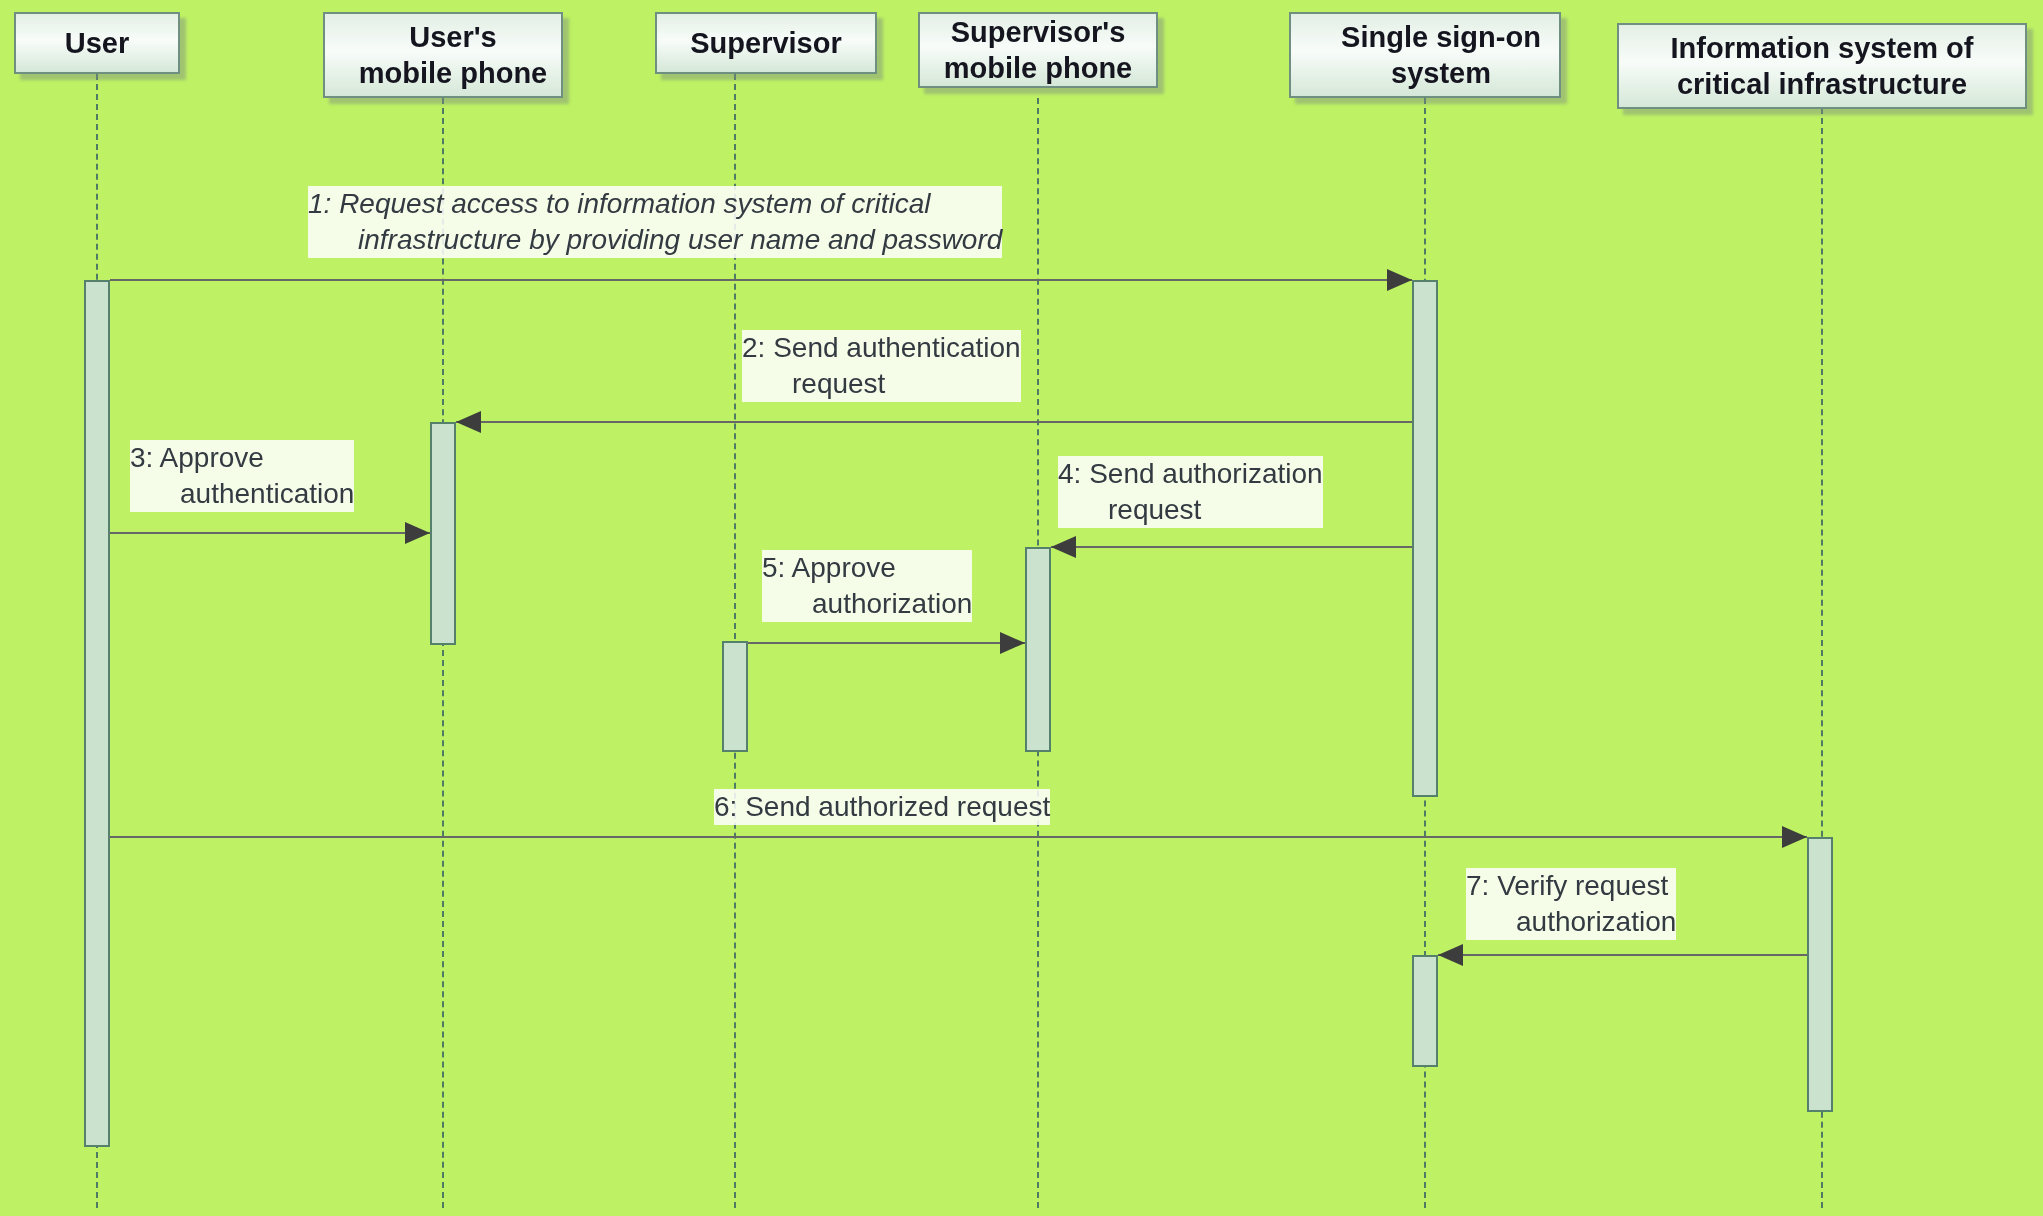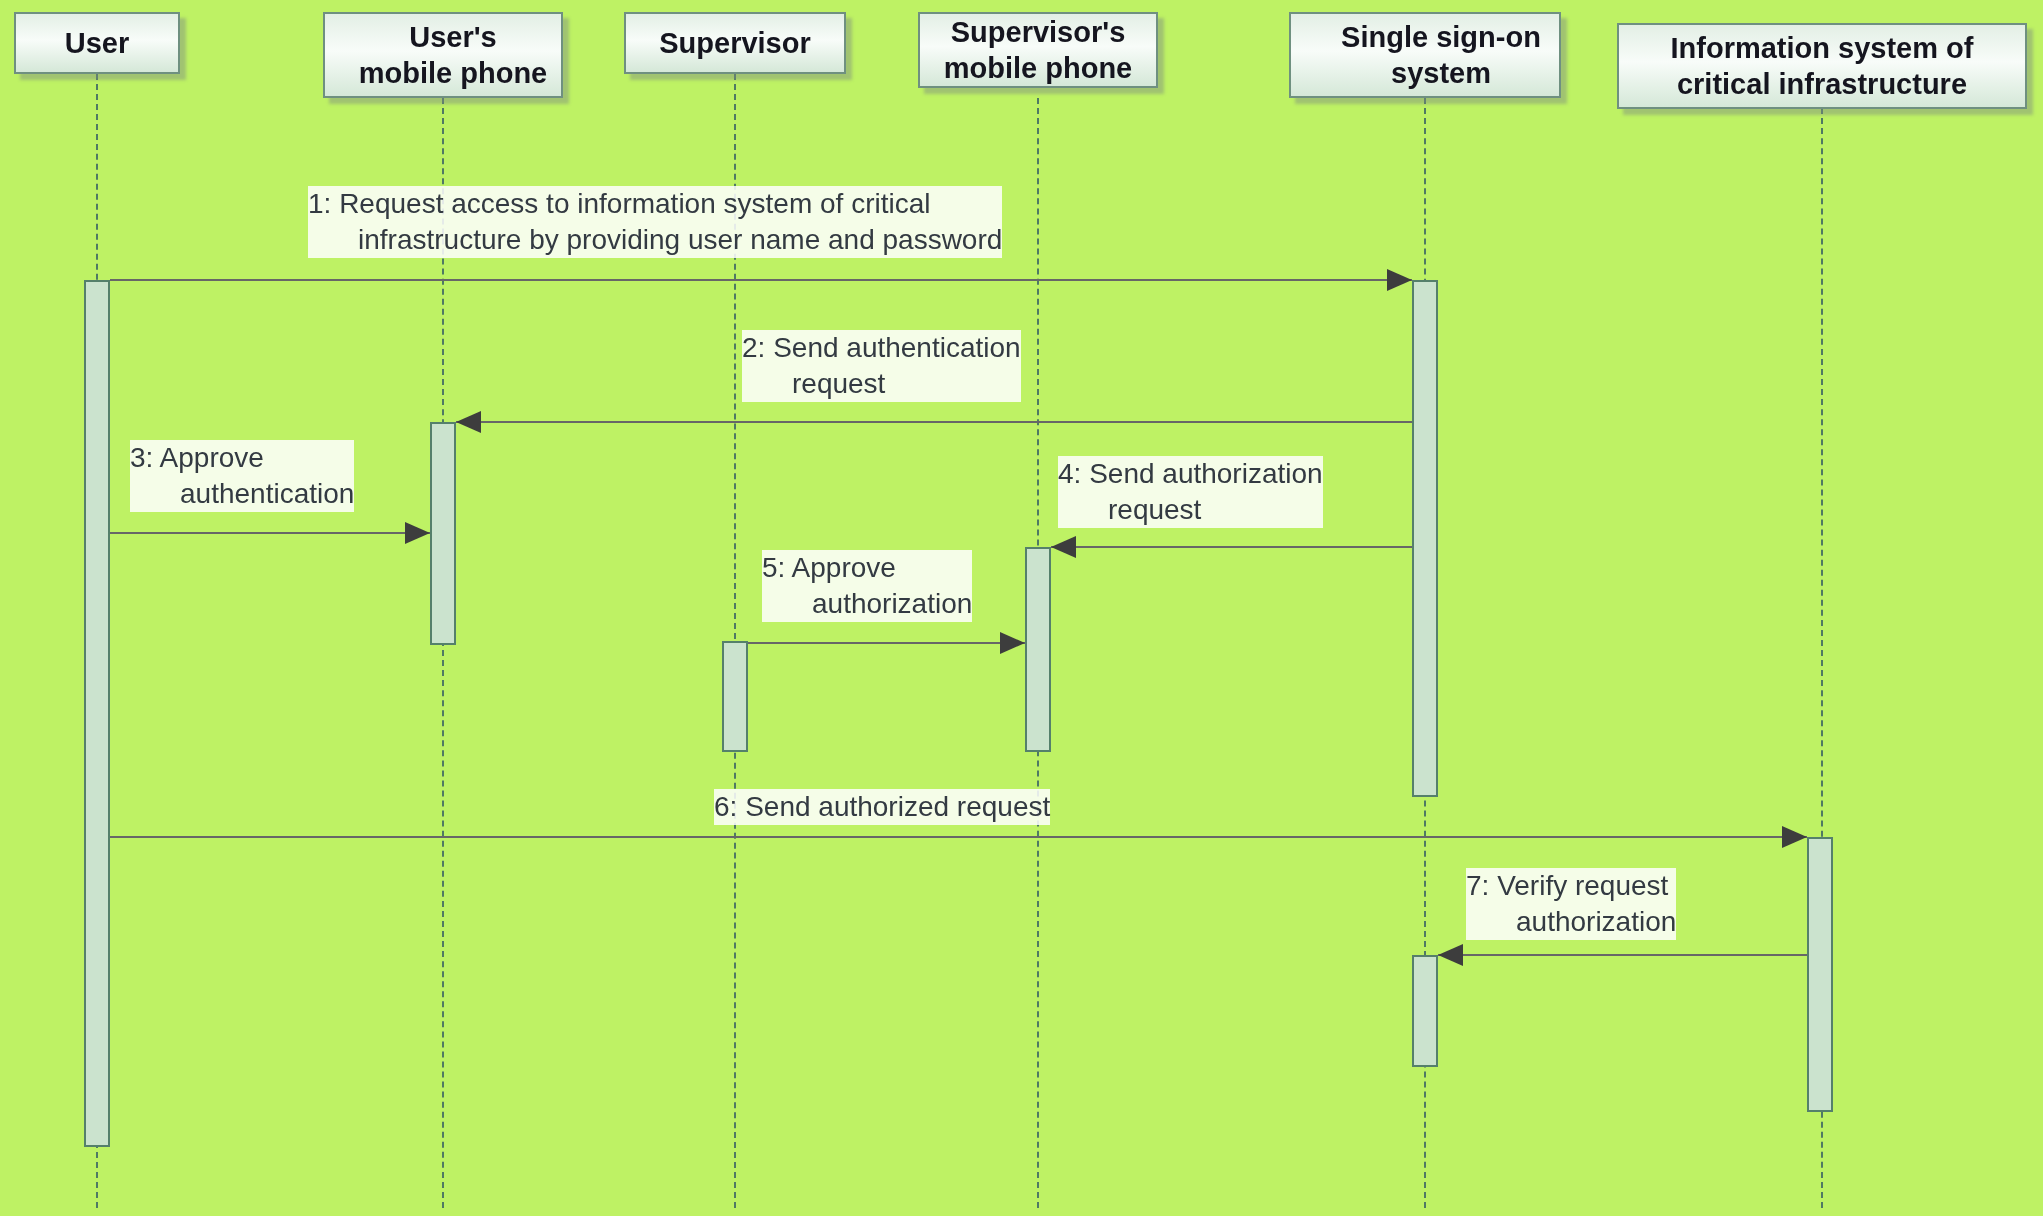--- a/index.html
+++ b/index.html
@@ -90,21 +90,21 @@
   <div class="lifeline" style="left:1424px; top:98px; height:1110px;"></div>
   <div class="lifeline" style="left:1821px; top:98px; height:1110px;"></div>
 
   <div class="actor-box" style="left:14px; width:166px; height:62px;">
     <span class="actor-label">User</span>
   </div>
   <div class="actor-box" style="left:323px; width:240px; height:86px;padding-left:20px;">
     <span class="actor-label">User's
 mobile phone</span>
   </div>
-  <div class="actor-box" style="left:624px; width:222px; height:62px;">
+  <div class="actor-box" style="left:655px; width:222px; height:62px;">
     <span class="actor-label">Supervisor</span>
   </div>
   <div class="actor-box" style="left:918px; width:240px; height:76px;">
     <span class="actor-label">Supervisor's
 mobile phone</span>
   </div>
   <div class="actor-box" style="left:1289px; width:272px; height:86px;padding-left:32px;">
     <span class="actor-label">Single sign-on
 system</span>
   </div>
@@ -116,21 +116,21 @@
   <div class="activation" style="left:84px; top:280px; height:867px;"></div>
   <div class="activation" style="left:430px; top:422px; height:223px;"></div>
   <div class="activation" style="left:722px; top:641px; height:111px;"></div>
   <div class="activation" style="left:1025px; top:547px; height:205px;"></div>
   <div class="activation" style="left:1412px; top:280px; height:517px;"></div>
   <div class="activation" style="left:1412px; top:955px; height:112px;"></div>
   <div class="activation" style="left:1807px; top:837px; height:275px;"></div>
 
   <div class="msg-line" style="left:110px; top:279px; width:1302px;"></div>
   <div class="arrowhead right" style="left:1387px; top:269px;"></div>
-  <div class="msg-label" style="left:308px; top:186px;">
+  <div class="msg-label" style="left:308px; top:186px;font-style:italic;">
     <span>1: Request access to information system of critical</span>
     <span class="l2">infrastructure by providing user name and password</span>
   </div>
 
   <div class="msg-line" style="left:456px; top:421px; width:956px;"></div>
   <div class="arrowhead left" style="left:456px; top:411px;"></div>
   <div class="msg-label" style="left:742px; top:330px;">
     <span>2: Send authentication</span>
     <span class="l2">request</span>
   </div>

